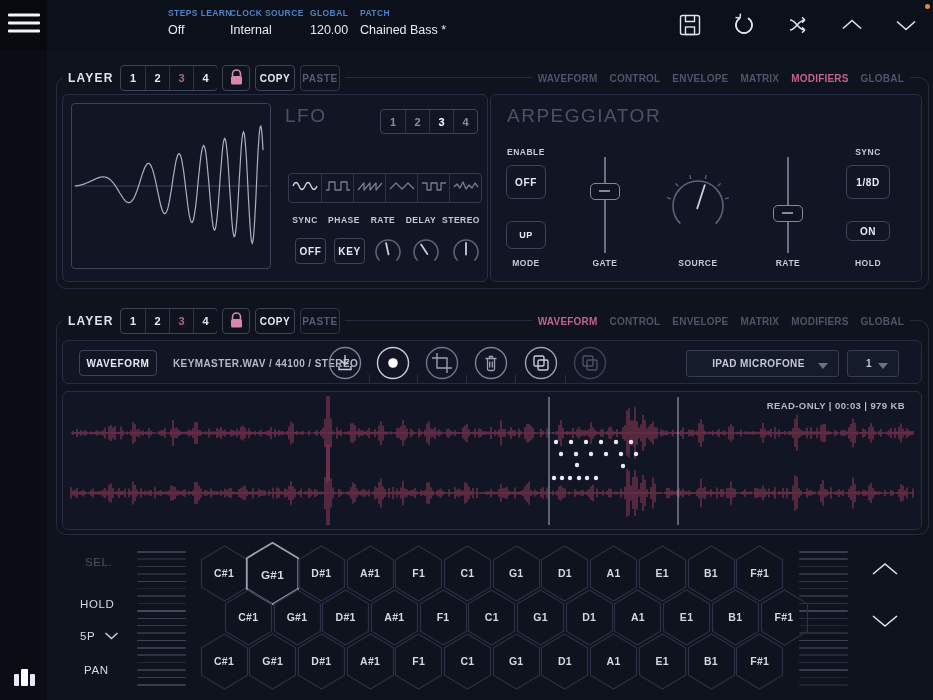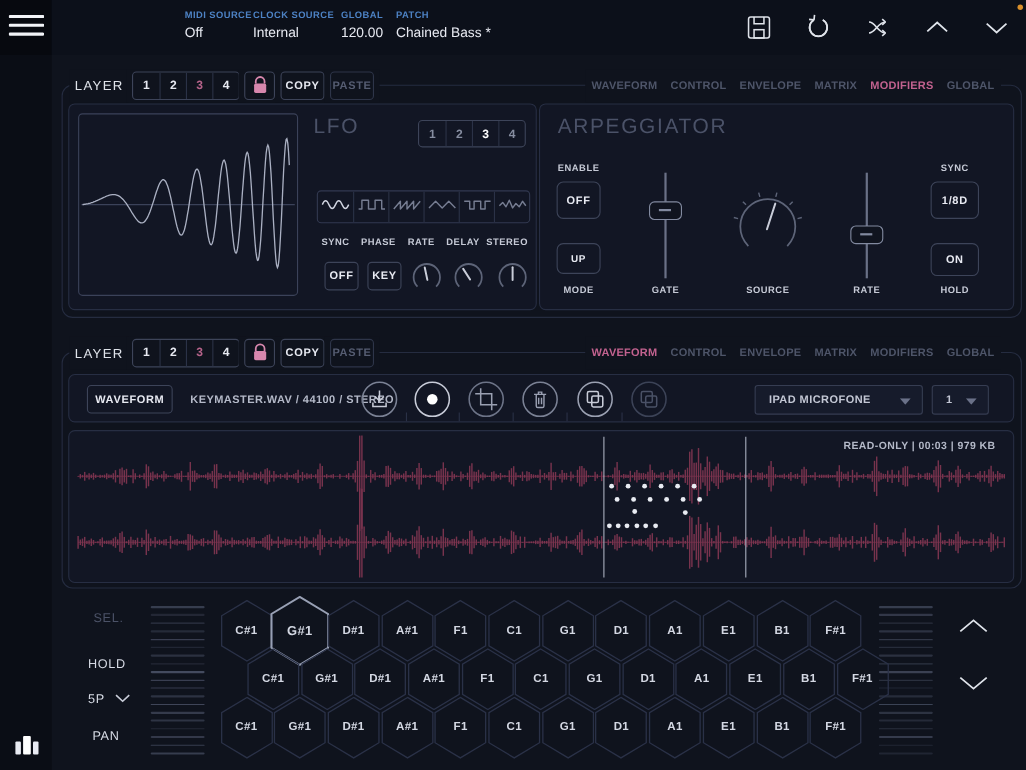--- a/index.html
+++ b/index.html
@@ -20,21 +20,21 @@
   .tb-label{font-size:8.5px;font-weight:bold;color:#4d82c4;letter-spacing:.4px;white-space:nowrap;}
   .tb-value{font-size:12.5px;color:#e8eaf2;margin-top:5px;white-space:nowrap;}
   .tb-icons{position:absolute;right:14px;top:0;height:50px;display:flex;align-items:center;gap:28px;}
   .tb-icon{width:26px;height:26px;cursor:pointer;}
   .tb-icon svg{display:block;}
   .notif-dot{position:absolute;right:3px;top:4px;width:5px;height:5px;border-radius:50%;background:#d98f2b;}
 
   
   .section{position:absolute;border:1px solid #252c40;border-radius:10px;}
   .lb-chip{position:absolute;top:-15px;height:30px;display:flex;align-items:center;background:#0f131d;padding:0 5px;}
-  .lb-label{font-size:12px;font-weight:400;letter-spacing:1.2px;color:#dfe3ea;}
+  .lb-label{font-size:12px;font-weight:700;letter-spacing:1.2px;color:#dfe3ea;}
   .seg{display:flex;border:1px solid #3d4459;border-radius:4px;background:#11162400;overflow:hidden;}
   .seg .cell{width:24px;display:flex;align-items:center;justify-content:center;font-size:11px;font-weight:bold;color:#e8eaf2;border-left:1px solid #2b3247;cursor:pointer;}
   .seg .cell:first-child{border-left:none;}
   .seg .cell.pink{color:#b6638a;}
   .seg .cell.dim{color:#868da0;}
   .seg .cell.bright{color:#ffffff;}
   .btn{display:flex;align-items:center;justify-content:center;border:1px solid #3d4459;border-radius:4px;background:#12172600;color:#e8eaf2;font-size:10px;font-weight:bold;letter-spacing:.6px;cursor:pointer;}
   .btn.dim{color:#565d72;border-color:#2e3549;}
   .tabs{position:absolute;top:-15px;right:18px;height:30px;display:flex;align-items:center;gap:12px;background:#0f131d;padding:0 6px;}
   .tab{font-size:10px;font-weight:bold;letter-spacing:.2px;color:#4e5569;cursor:pointer;white-space:nowrap;}
@@ -51,21 +51,21 @@
   .knob{position:absolute;cursor:pointer;}
   .vslider{position:absolute;width:30px;cursor:pointer;}
   .vtrack{position:absolute;left:14px;top:0;bottom:0;width:2px;background:#6a7187;}
   .vhandle{position:absolute;left:0;width:30px;height:17px;border:1.5px solid #828aa0;border-radius:5px;background:#10141f;}
   .vhandle::after{content:'';position:absolute;left:8px;top:5.5px;width:11px;height:2px;background:#828aa0;}
 
   
   .file-info{position:absolute;font-size:10px;font-weight:bold;letter-spacing:.4px;color:#b4b9c8;white-space:nowrap;}
   .circle-btn{position:absolute;width:34px;height:34px;cursor:pointer;}
   .dropdown{position:absolute;height:27px;border:1px solid #363d52;border-radius:3px;background:#161b2b;display:flex;align-items:center;cursor:pointer;}
-  .dropdown .dd-text{font-size:10px;font-weight:bold;letter-spacing:.4px;color:#c3c7d4;padding-left:12px;flex:1;}
+  .dropdown .dd-text{font-size:10px;font-weight:bold;letter-spacing:.4px;color:#c3c7d4;padding-left:12px;flex:1;text-align:center;}
   .dropdown .dd-caret{margin-right:10px;}
   .status-text{position:absolute;right:16px;top:8px;font-size:9.5px;font-weight:bold;letter-spacing:.4px;color:#b4b9c8;}
 
   
   .kb-label{position:absolute;font-size:11.5px;letter-spacing:.6px;color:#d6dae4;}
   .kb-label.dim{color:#4b5267;}
   .hex{position:absolute;width:49px;height:57px;cursor:pointer;}
   .hex.hl{transform:scale(1.12);}
   .hex-label{position:absolute;inset:0;display:flex;align-items:center;justify-content:center;font-size:10.5px;font-weight:bold;color:#d4d8e3;letter-spacing:.3px;}
   .linestack{position:absolute;width:49px;height:141px;}
@@ -90,21 +90,21 @@
         <i style="display:block;width:5px;height:12px;background:#e8eaf2;"></i>
         <i style="display:block;width:7px;height:17px;background:#ffffff;"></i>
         <i style="display:block;width:5px;height:12px;background:#e8eaf2;"></i>
       </span>
     </div>
   </div>
 
   <div class="topbar">
     <div id="tb-fields">
         <div class="tb-field" style="left: 121px;">
-          <div class="tb-label">MIDI SOURCE</div>
+          <div class="tb-label">STEPS LEARN</div>
           <div class="tb-value">Off</div>
         </div>
         <div class="tb-field" style="left: 183px;">
           <div class="tb-label">CLOCK SOURCE</div>
           <div class="tb-value">Internal</div>
         </div>
         <div class="tb-field" style="left: 263px;">
           <div class="tb-label">GLOBAL</div>
           <div class="tb-value">120.00</div>
         </div>
@@ -272,21 +272,21 @@
     <div class="small-label" style="left:177px;top:163px;">SOURCE</div>
 
     <div class="vslider" style="left:282px;top:62px;height:96px;">
       <div class="vtrack"></div>
       <div class="vhandle" style="top:48px;"></div>
     </div>
     <div class="small-label" style="left:267px;top:163px;">RATE</div>
 
     <div class="small-label" style="left:347px;top:52px;">SYNC</div>
     <div class="btn" style="position:absolute;left:355px;top:70px;width:44px;height:34px;border-radius:6px;">1/8D</div>
-    <div class="btn" style="position:absolute;left:355px;top:126px;width:44px;height:30px;border-radius:6px;">ON</div>
+    <div class="btn" style="position:absolute;left:355px;top:126px;width:44px;height:20px;border-radius:6px;">ON</div>
     <div class="small-label" style="left:347px;top:163px;">HOLD</div>
   </div>
 
   <div class="section" id="section-wav" style="left:56px;top:320px;width:873px;height:215px;">
     <div id="layerbar-2"></div>
   <div class="lb-chip" style="left: 6px;">
         <span class="lb-label">LAYER</span>
       </div>
       <div class="lb-chip" style="left: 58px;">
         <div class="seg" style="height: 26px;">

